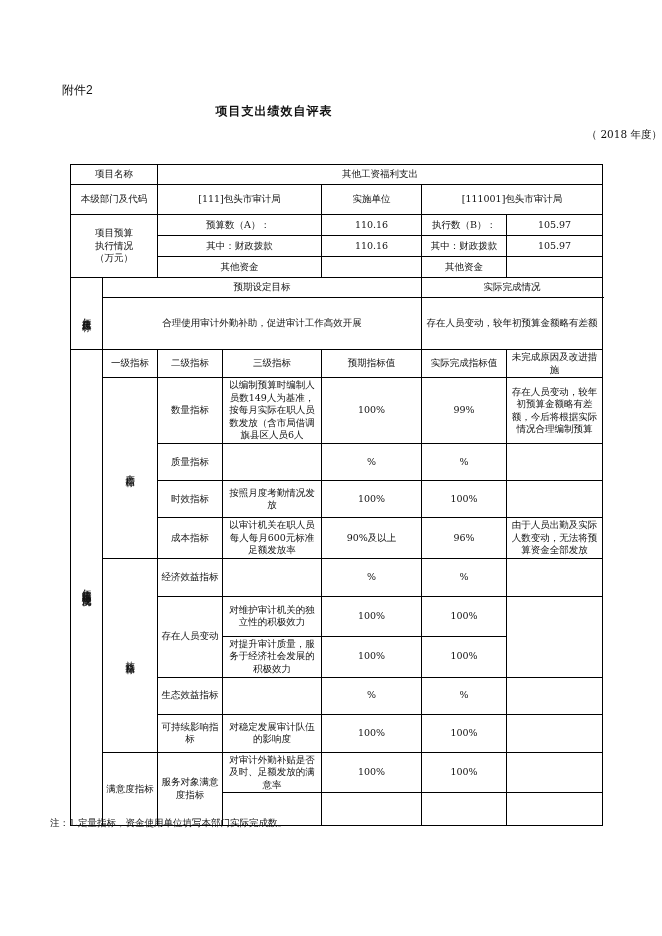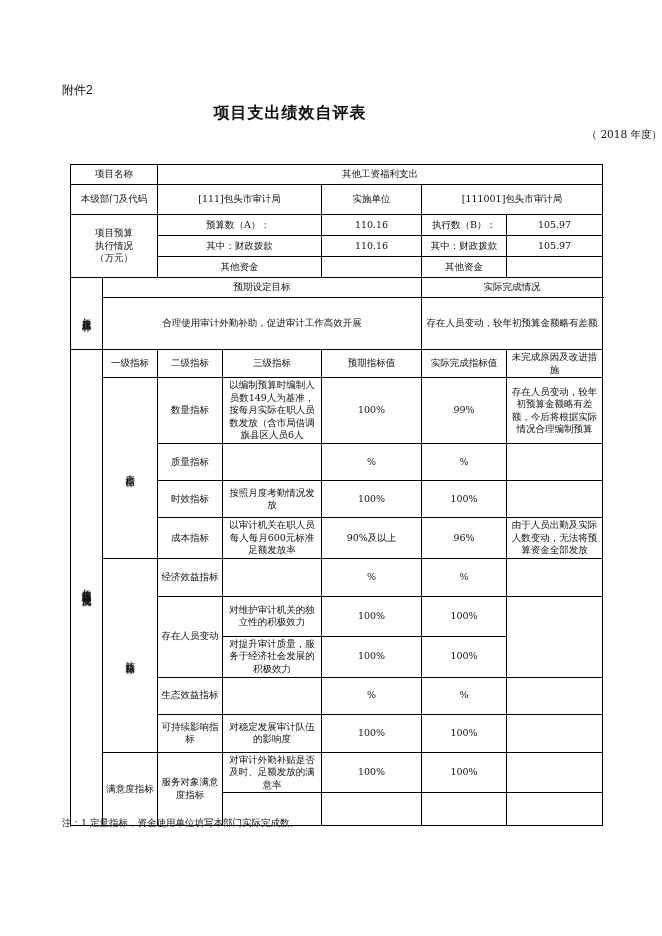--- a/index.html
+++ b/index.html
@@ -1,26 +1,26 @@
 <!DOCTYPE html>
 <html><head>
 <meta charset="utf-8">
 <style>
   html, body { margin:0; padding:0; background:#ffffff; }
   body { width:662px; height:936px; position:relative; font-family:"DejaVu Serif","Liberation Serif",serif; color:#111; }
   .attach { position:absolute; left:62px; top:82px; font-size:12px; font-family:Liberation Sans, sans-serif; }
-  .title { position:absolute; left:16px; width:548px; top:103px; text-align:center; font-size:16px; font-weight:bold; font-family:"DejaVu Sans","Liberation Sans",sans-serif; letter-spacing:1px; }
+  .title { position:absolute; left:0; width:548px; top:103px; text-align:center; font-size:12px; font-weight:bold; font-family:"DejaVu Sans","Liberation Sans",sans-serif; letter-spacing:1px; }
   .year { position:absolute; left:0; width:662px; top:128px; text-align:right; font-size:10.5px; }
   table.form { position:absolute; left:61px; top:164px; width:532px; border-collapse:collapse; table-layout:fixed; font-size:9.5px;margin-left:9px; }
   table.form td { border:1px solid #000; padding:1px 3px; text-align:center; vertical-align:middle; line-height:12.5px; overflow:hidden; }
   td.l { text-align:left; }
   td.r { text-align:right; }
   td.top { vertical-align:top; }
   .vtext { writing-mode:vertical-rl; text-orientation:upright; letter-spacing:1px; display:inline-block; }
-  .notes { position:absolute; left:62px; top:816px; width:540px; font-size:9.5px; line-height:14px; }
+  .notes { position:absolute; left:50px; top:816px; width:540px; font-size:9.5px; line-height:14px; }
   .notes p { margin:0; }
   .indent { padding-left:18px; }
 </style>
 </head>
 <body>
 
 <div class="attach">附件2</div>
 <div class="title">项目支出绩效自评表</div>
 <div class="year">（   2018   年度）</div>
 

